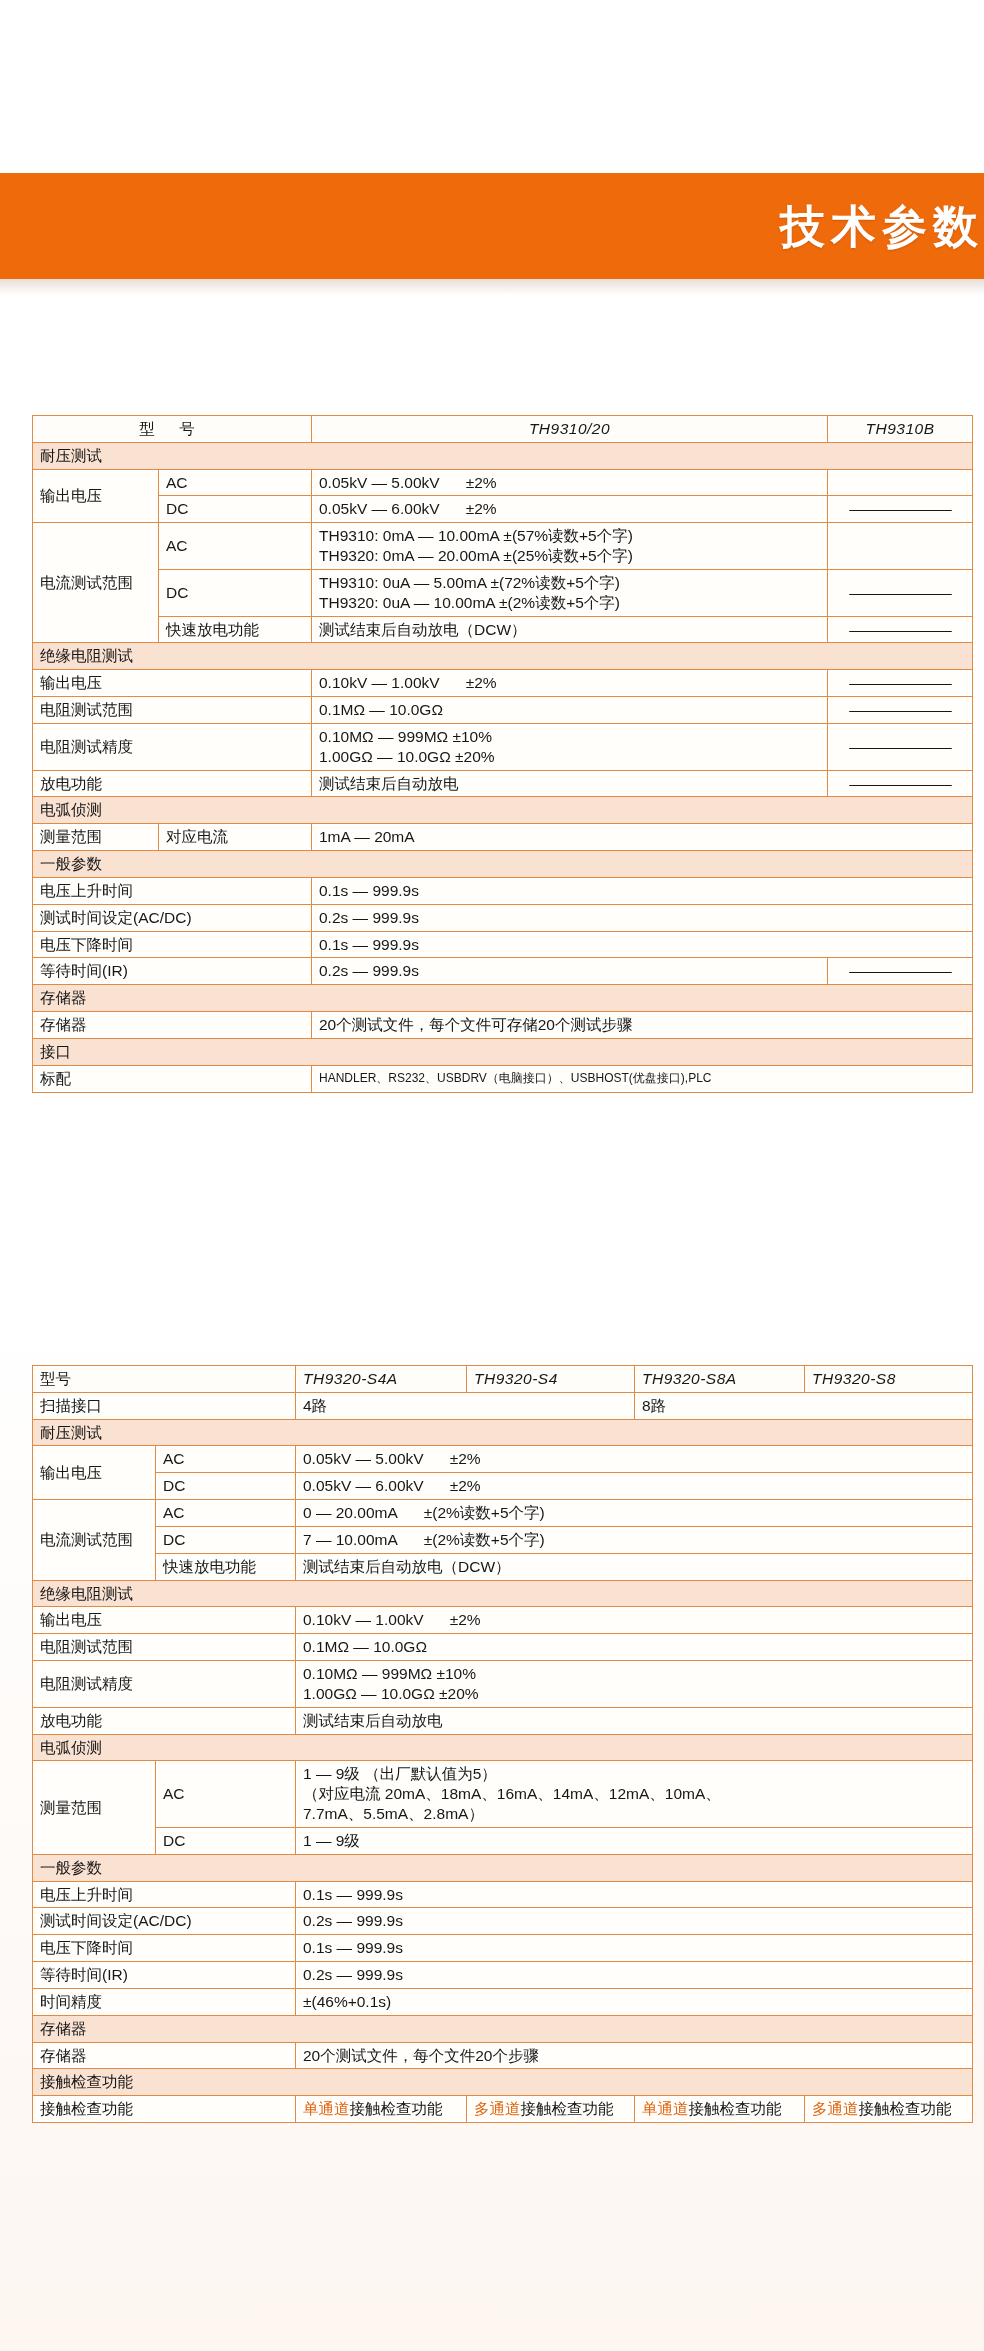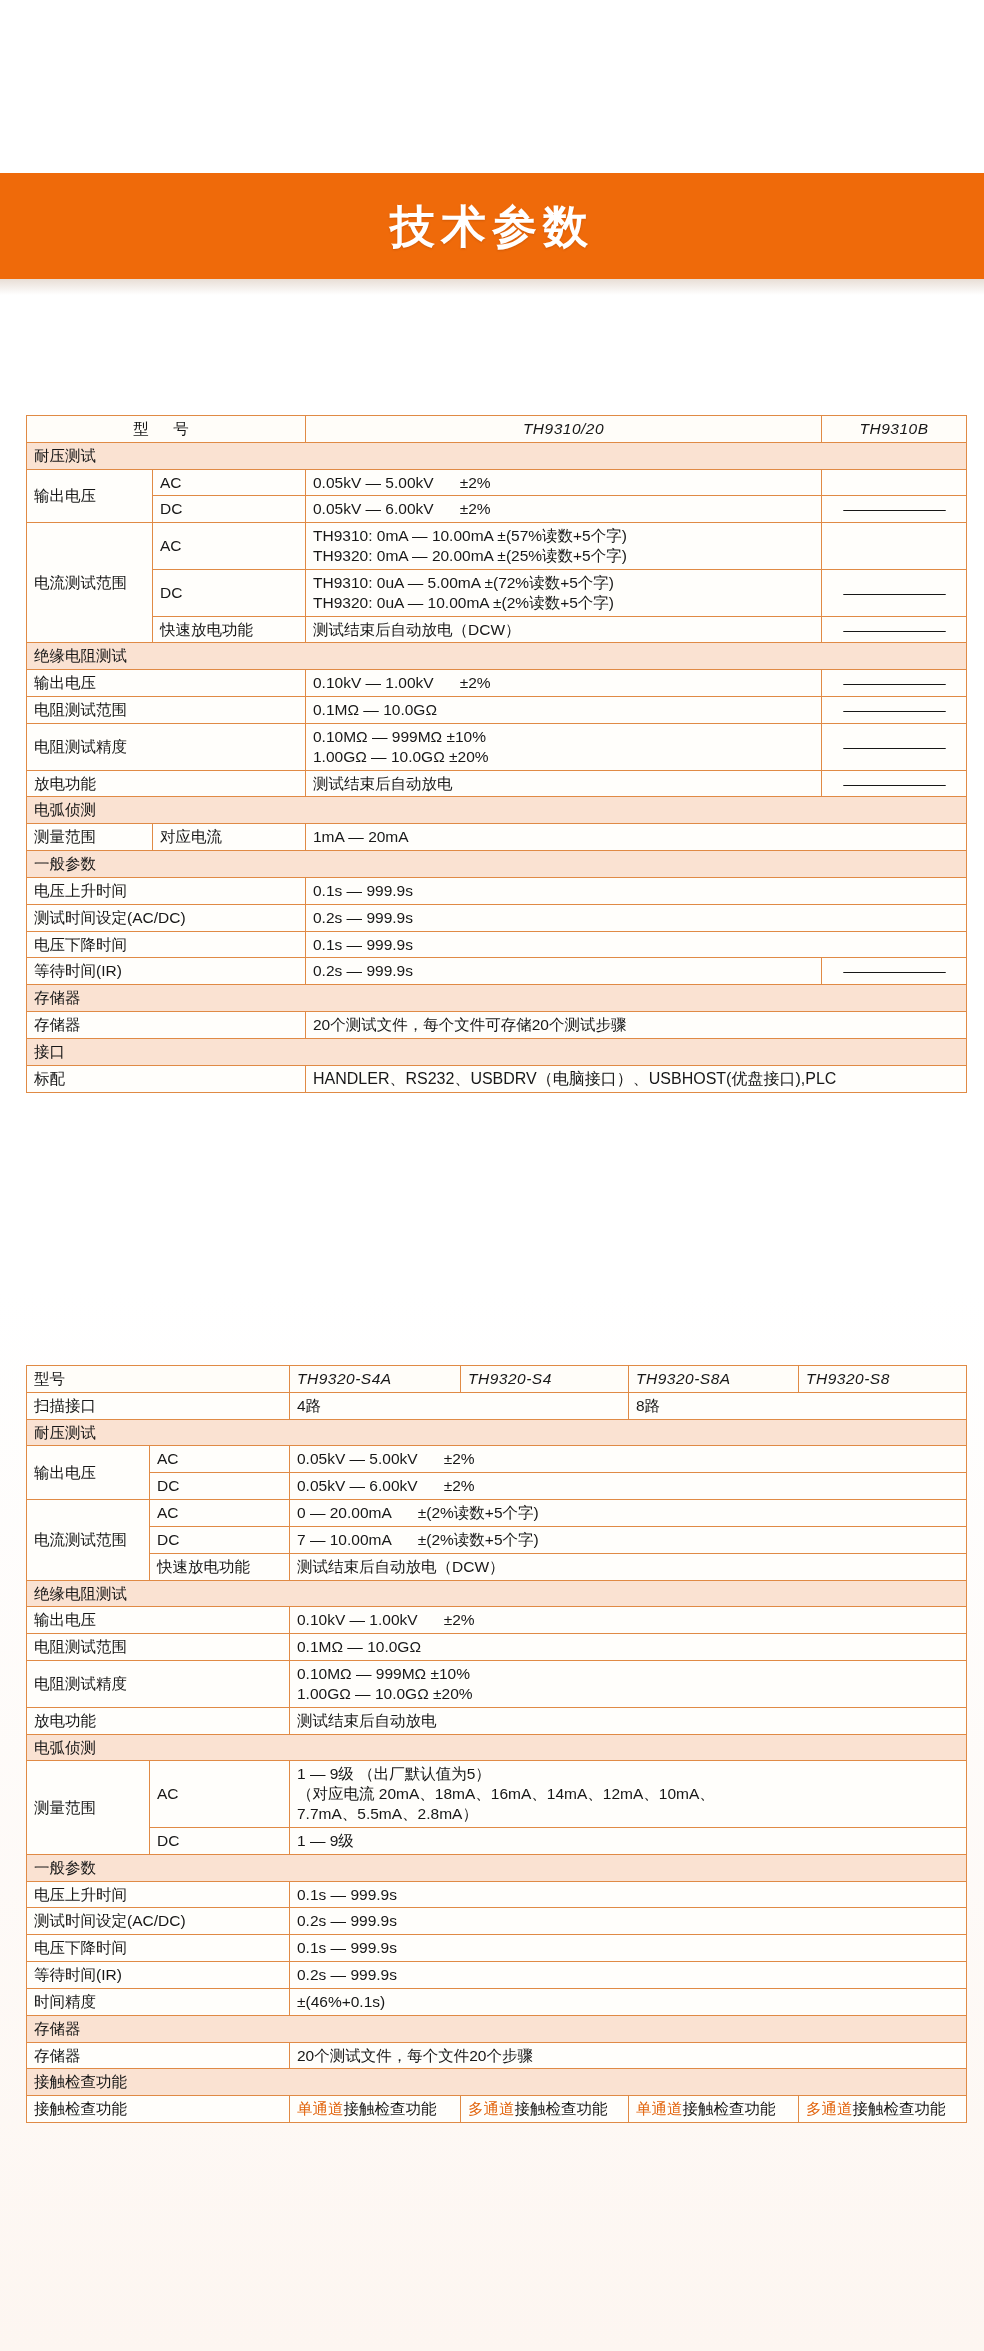--- a/index.html
+++ b/index.html
@@ -21,39 +21,39 @@
   }
 
   
   .banner {
     position: absolute;
     left: 0; top: 173px;
     width: 984px; height: 106px;
     background: #ef6a0a;
     display: flex;
     align-items: center;
-    justify-content: center;
+    justify-content: flex-end;
   }
   .banner-title {
     color: #ffffff;
     font-size: 45px;
     font-weight: bold;
     letter-spacing: 6px;
     line-height: 1;
     text-shadow: 0 1px 2px rgba(120,45,0,0.25);
   }
   .banner-shadow {
     position: absolute;
     left: 0; top: 279px;
     width: 984px; height: 16px;
     background: linear-gradient(180deg, rgba(140,90,50,0.20), rgba(255,255,255,0));
   }
 
   
-  .tbl-wrap { position: absolute; left: 26px; width: 940px; }
+  .tbl-wrap { position: absolute; left: 32px; width: 940px; }
   #table1 { top: 415px; }
   #table2 { top: 1365px; }
 
   table.spec {
     width: 100%;
     border-collapse: collapse;
     table-layout: fixed;
     background: #fffdfa;
   }
   table.spec td {
@@ -219,21 +219,21 @@
         <tr>
           <td class="label" colspan="2">存储器</td>
           <td class="val" colspan="2">20个测试文件，每个文件可存储20个测试步骤</td>
         </tr>
 
         <tr>
           <td class="section" colspan="4">接口</td>
         </tr>
         <tr>
           <td class="label" colspan="2">标配</td>
-          <td class="val" colspan="2" style="font-size:16px;white-space:nowrap">HANDLER、RS232、USBDRV（电脑接口）、USBHOST(优盘接口),PLC</td>
+          <td class="val" colspan="2" style="font-size:12px;white-space:nowrap">HANDLER、RS232、USBDRV（电脑接口）、USBHOST(优盘接口),PLC</td>
         </tr>
       </tbody>
     </table>
   </div>
 
   <div class="tbl-wrap" id="table2">
     <table class="spec">
       <colgroup>
         <col style="width:123px">
           <col style="width:140px">

